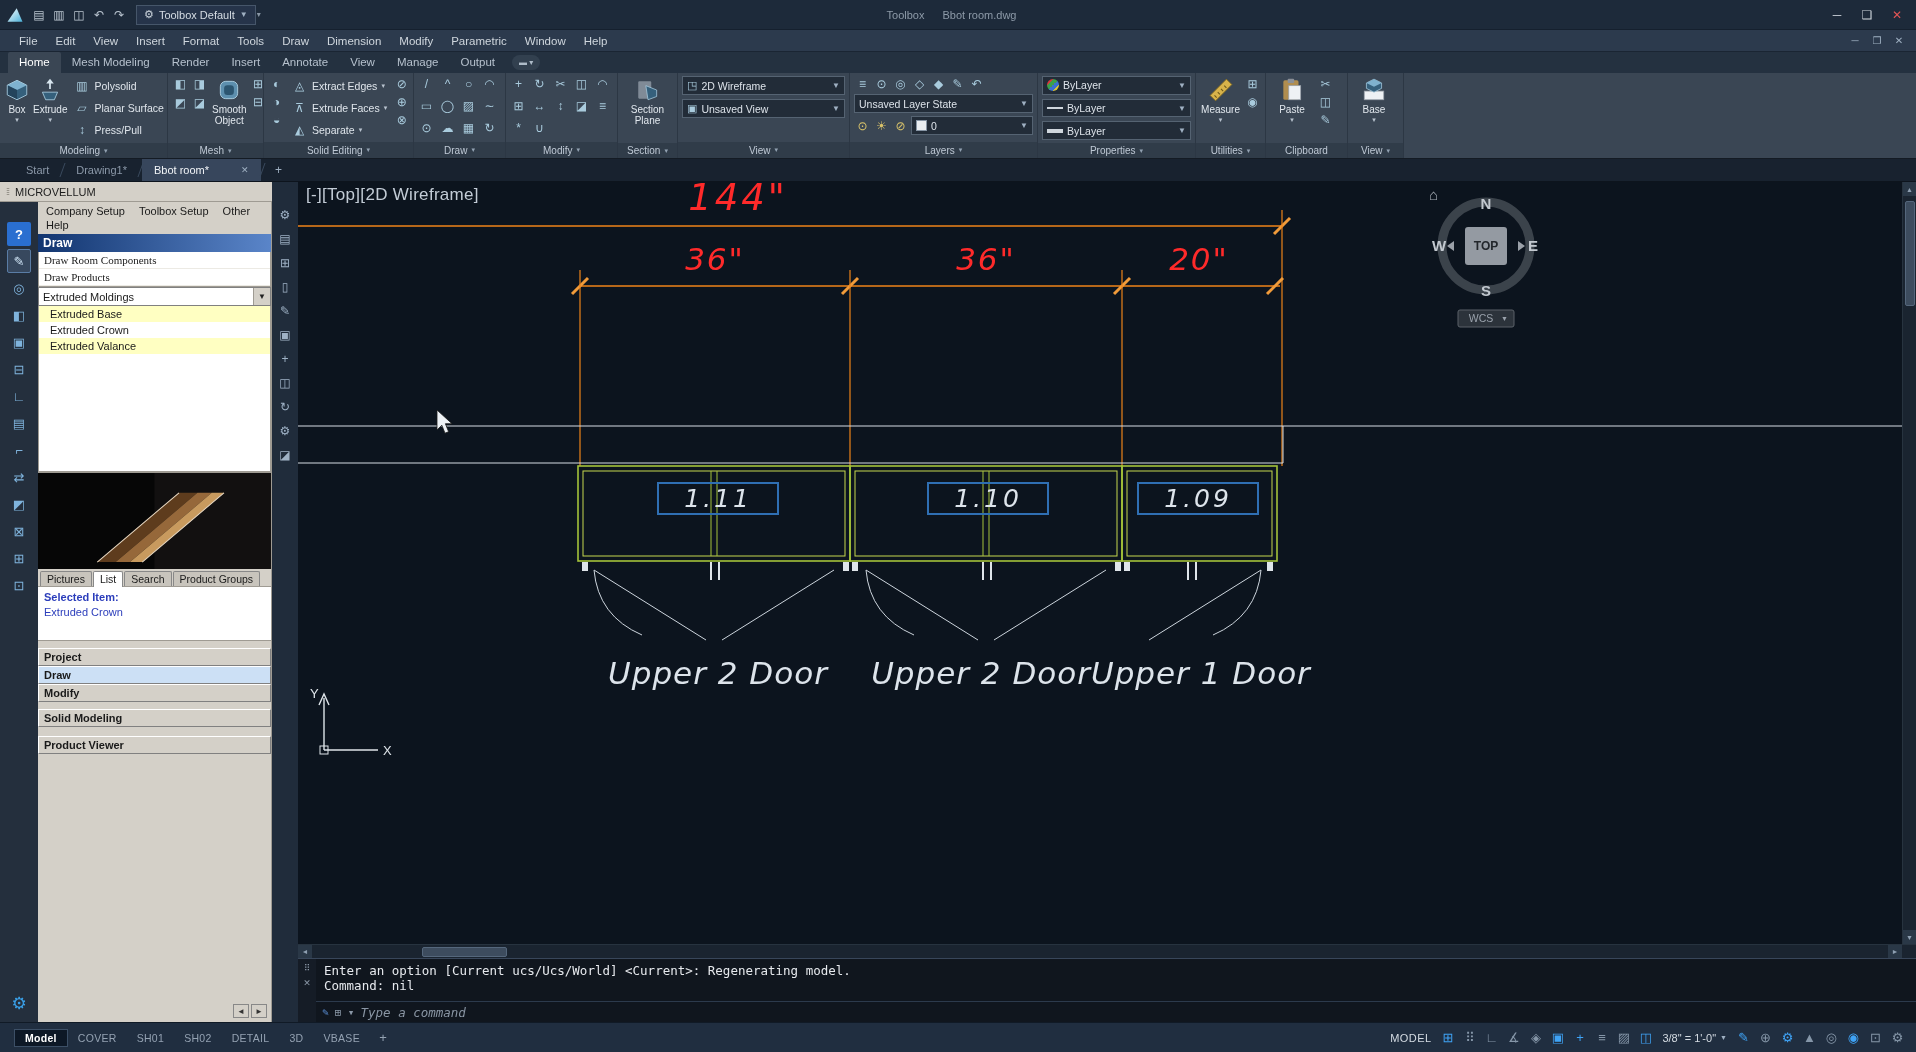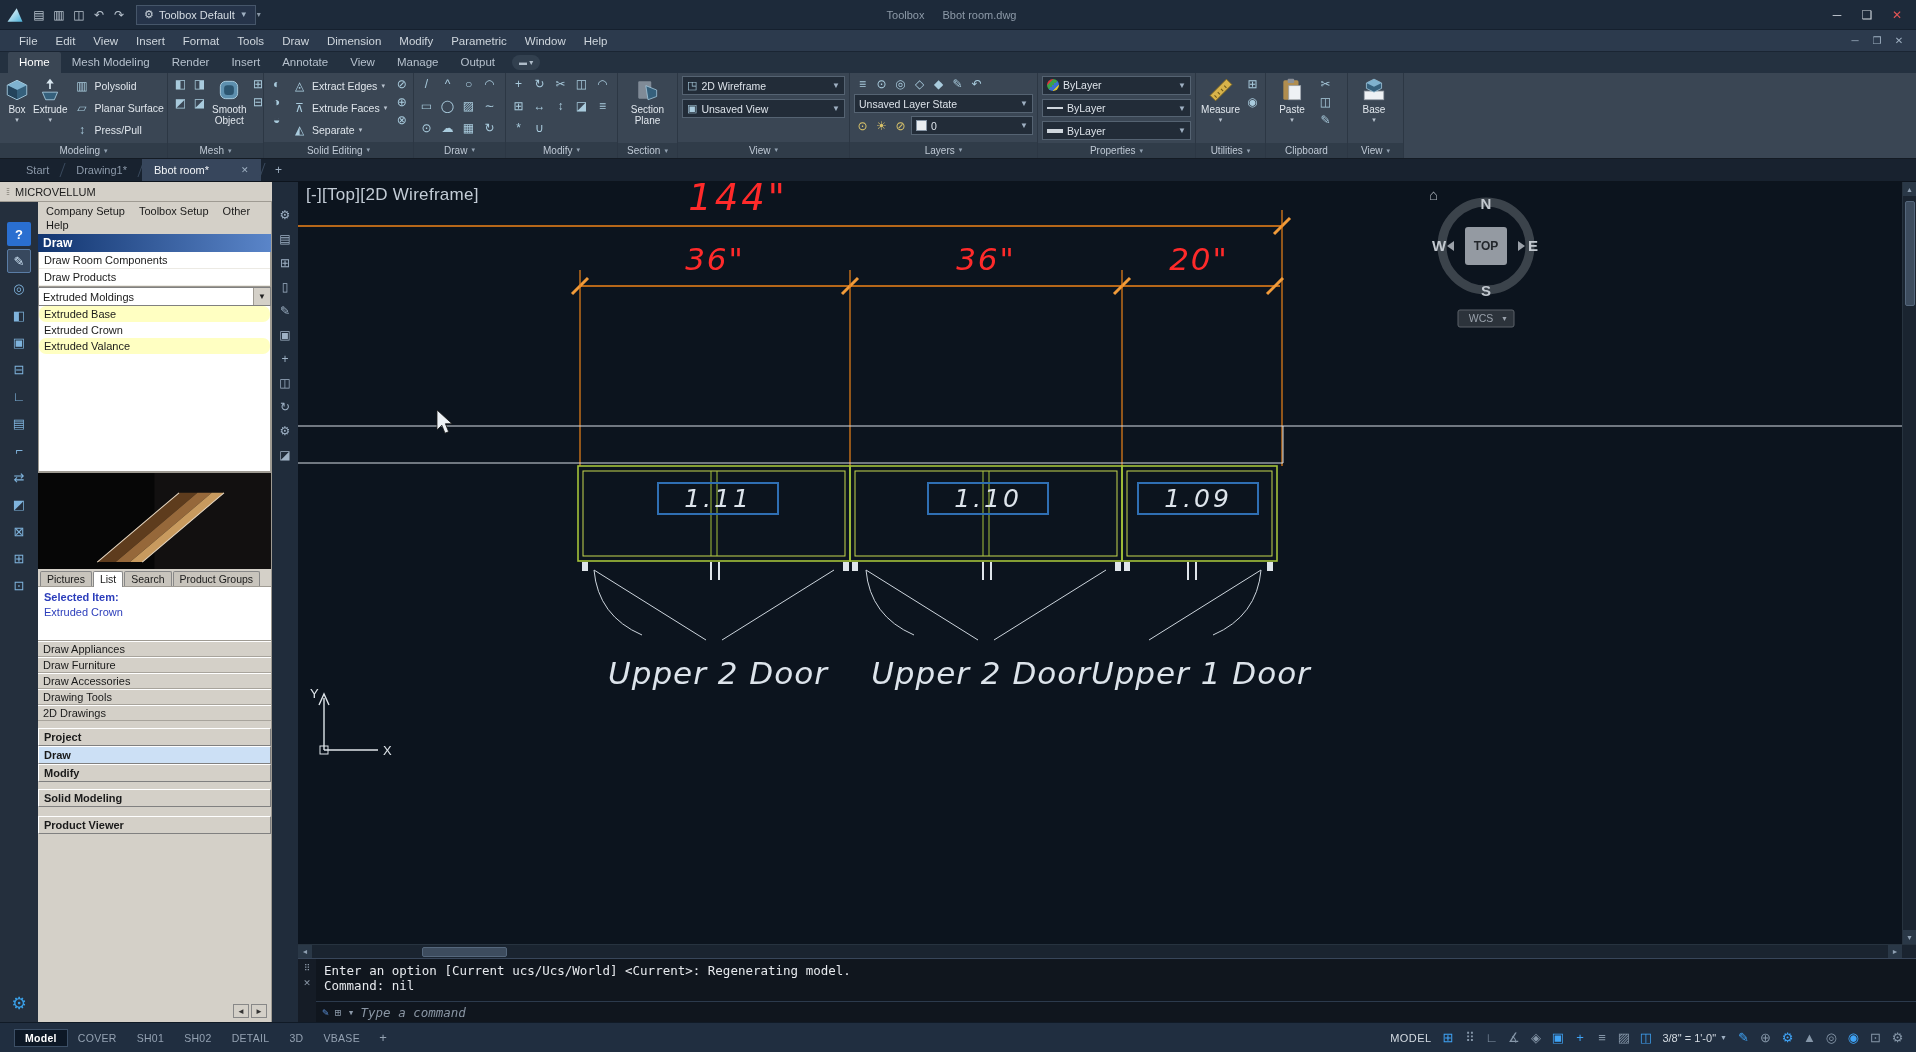--- a/index.html
+++ b/index.html
@@ -75,27 +75,27 @@
   .strip-ic:first-child{background:#2a6fd0;color:#fff;font-weight:bold;}
   .strip-ic.on{background:#37485e;border:1px solid #5a7da6;color:#cfe4f5;}
   .strip-gear{margin-top:auto;margin-bottom:8px;font-size:17px;color:#3aa0e8;}
 
   
   .palette{flex:1;background:#d4d0c8;display:flex;flex-direction:column;font-size:11px;color:#1a1a1a;border-right:1px solid #9f9b93;min-height:0;}
   .pmenu{display:flex;gap:14px;padding:3px 8px 1px 8px;}
   .pmenu span{cursor:default;}
   .pmenu2{padding:1px 8px 3px 8px;}
   .drawhdr{height:18px;background:linear-gradient(90deg,#12356f,#5a85c9);color:#fff;font-weight:bold;font-size:12px;display:flex;align-items:center;padding-left:5px;}
-  .wlist{background:#fff;border:1px solid #9f9b93;border-top:none;}
+  .wlist{background:#fff;border:1px solid #9f9b93;border-top:none;font-family:Liberation Serif, serif;}
   .wrow{height:17px;display:flex;align-items:center;padding-left:5px;border-bottom:1px solid #eceae4;}
   .pcombo{height:19px;display:flex;margin:0;border:1px solid #808080;background:#fff;}
   .pcombo .val{flex:1;display:flex;align-items:center;padding-left:4px;}
   .pcombo .drop{width:17px;background:#d4d0c8;border-left:1px solid #9f9b93;display:flex;align-items:center;justify-content:center;font-size:8px;color:#222;}
   .mlist{height:166px;background:#fff;border:1px solid #9f9b93;border-top:none;display:flex;flex-direction:column;}
-  .mrow{height:16px;display:flex;align-items:center;padding-left:5px;border-radius:7px;}
+  .mrow{height:16px;display:flex;align-items:center;padding-left:11px;}
   .mrow.hl{background:#ffffc2;}
   .preview{height:97px;background:#000;position:relative;border-top:1px solid #9f9b93;}
   .ptabs{height:18px;display:flex;align-items:flex-end;background:#d4d0c8;padding-left:2px;border-bottom:1px solid #9f9b93;}
   .ptab{padding:1px 6px;font-size:10.5px;border:1px solid #888;border-bottom:none;background:#c8c4bc;margin-right:1px;border-radius:2px 2px 0 0;}
   .ptab.on{background:#fff;position:relative;top:1px;padding-bottom:2px;}
   .selblock{height:54px;background:#fff;padding:4px 6px;border-bottom:1px solid #9f9b93;}
   .sellabel{color:#2b3dbb;font-weight:bold;}
   .selval{color:#2b3dbb;margin-top:3px;}
   .plainrow{height:16px;display:flex;align-items:center;padding-left:5px;background:#d4d0c8;border-top:1px solid #ffffff;border-bottom:1px solid #a8a49c;}
   .secrow{height:18px;display:flex;align-items:center;padding-left:5px;font-weight:bold;background:#d4d0c8;border-top:1px solid #ffffff;border-left:1px solid #ffffff;border-bottom:1px solid #808080;border-right:1px solid #808080;}
@@ -663,28 +663,20 @@
 
           <span class="ptab">Pictures</span>
               <span class="ptab on">List</span>
               <span class="ptab">Search</span>
               <span class="ptab">Product Groups</span>
             </div>
           <div class="selblock">
             <div class="sellabel">Selected Item:</div>
             <div class="selval">Extruded Crown</div>
           </div>
-          <div>
-
-          <div class="plainrow">Draw Appliances</div>
-              <div class="plainrow">Draw Furniture</div>
-              <div class="plainrow">Draw Accessories</div>
-              <div class="plainrow">Drawing Tools</div>
-              <div class="plainrow">2D Drawings</div>
-            </div>
           <div class="secgap"></div>
           <div>
 
           <div class="secrow">Project</div>
               <div class="secrow on">Draw</div>
               <div class="secrow">Modify</div>
             </div>
           <div class="secgap"></div>
           <div>
 

